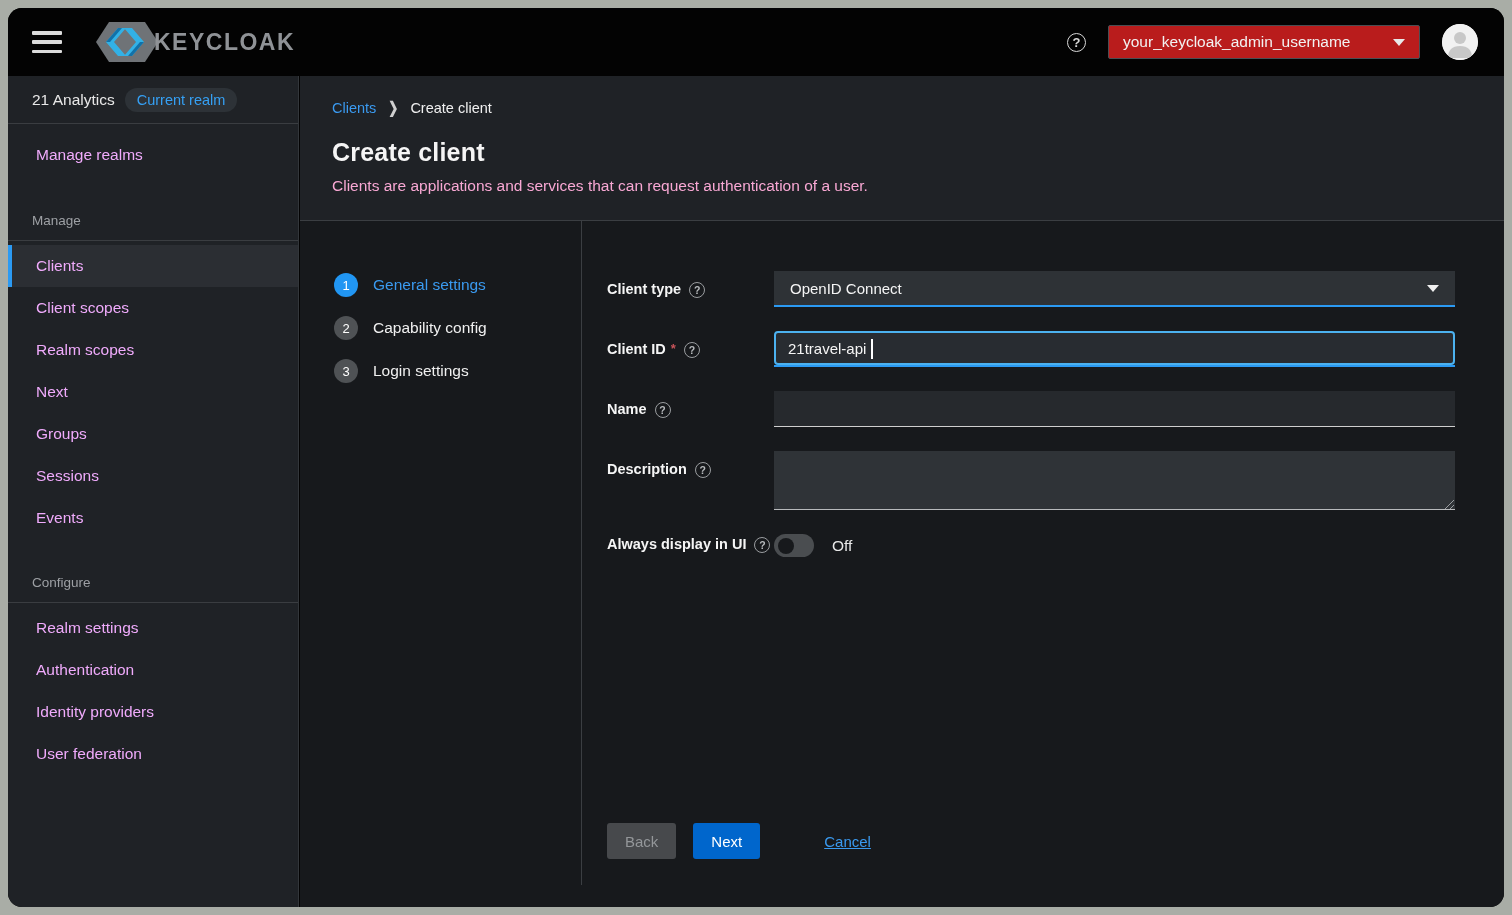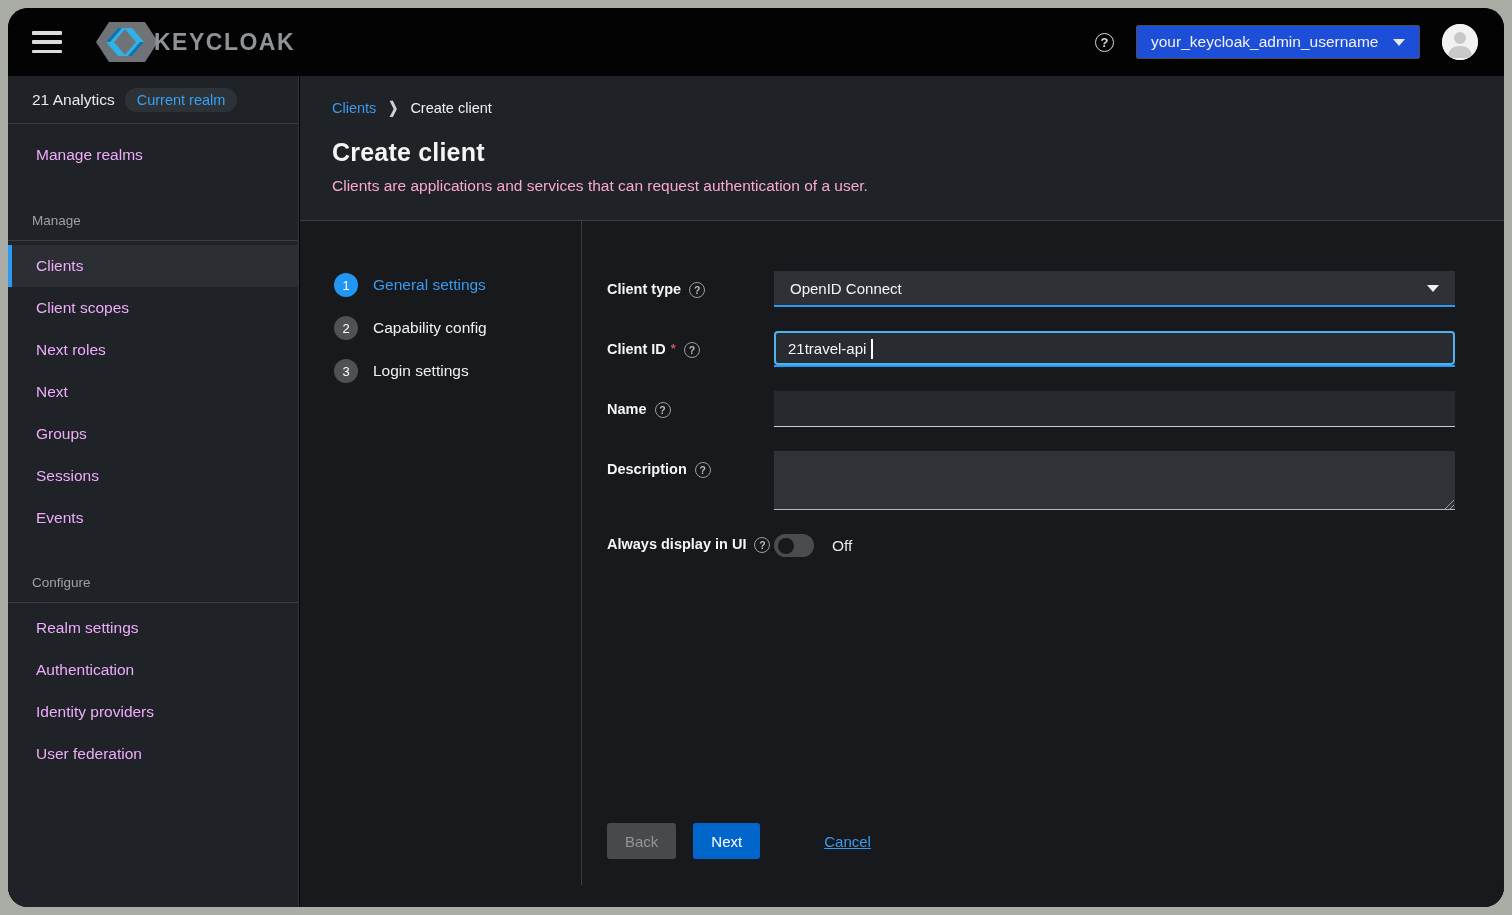--- a/index.html
+++ b/index.html
@@ -6,21 +6,21 @@
   html,body { width:1512px; height:915px; }
   body {
     background:#a9ada6;
     font-family:"Liberation Sans", sans-serif;
     position:relative;
     overflow:hidden;
   }
   .window {
     position:absolute; inset:8px;
     background:#030303;
-    border-radius:20px;
+    border-radius:14px;
     overflow:hidden;
   }
 
   
   .masthead {
     position:absolute; top:0; left:0; right:0; height:68px;
     background:#030303;
     display:flex; align-items:center;
     padding:0 26px 0 24px;
   }
@@ -31,21 +31,21 @@
     font-size:23px; font-weight:bold; letter-spacing:1.5px;
     color:#8f9296; margin-left:-6px;
   }
   .masthead-right { margin-left:auto; display:flex; align-items:center; gap:22px; }
   .help-circle {
     width:19px; height:19px; border:1.8px solid #d8d8d8; border-radius:50%;
     color:#d8d8d8; font-size:13px; font-weight:bold;
     display:flex; align-items:center; justify-content:center; cursor:pointer;
   }
   .user-dropdown {
-    width:284px; height:34px; background:#1d4ed8;
+    width:312px; height:34px; background:#b91c1c;
     border:1px solid #4a4e53; border-radius:2px;
     display:flex; align-items:center; justify-content:space-between;
     padding:0 14px; cursor:pointer;
   }
   .user-dropdown .uname { color:#f2f2f2; font-size:15.5px; }
   .caret {
     width:0; height:0; border-left:6px solid transparent; border-right:6px solid transparent;
     border-top:7px solid #e8e8e8;
   }
   .avatar {
@@ -232,21 +232,21 @@
     <div class="group-label">Manage</div>
     <div class="nav-divider"></div>
     <div class="nav-list">
       <div class="nav-item selected">
         <span>Clients</span>
       </div>
       <div class="nav-item">
         <span>Client scopes</span>
       </div>
       <div class="nav-item">
-        <span>Next roles</span>
+        <span>Realm scopes</span>
       </div>
       <div class="nav-item">
         <span>Next</span>
       </div>
       <div class="nav-item">
         <span>Groups</span>
       </div>
       <div class="nav-item">
         <span>Sessions</span>
       </div>

